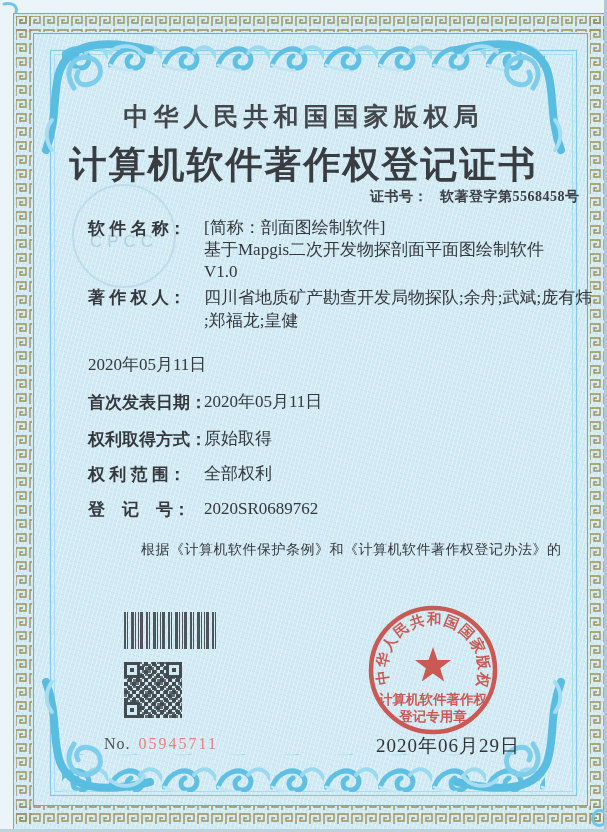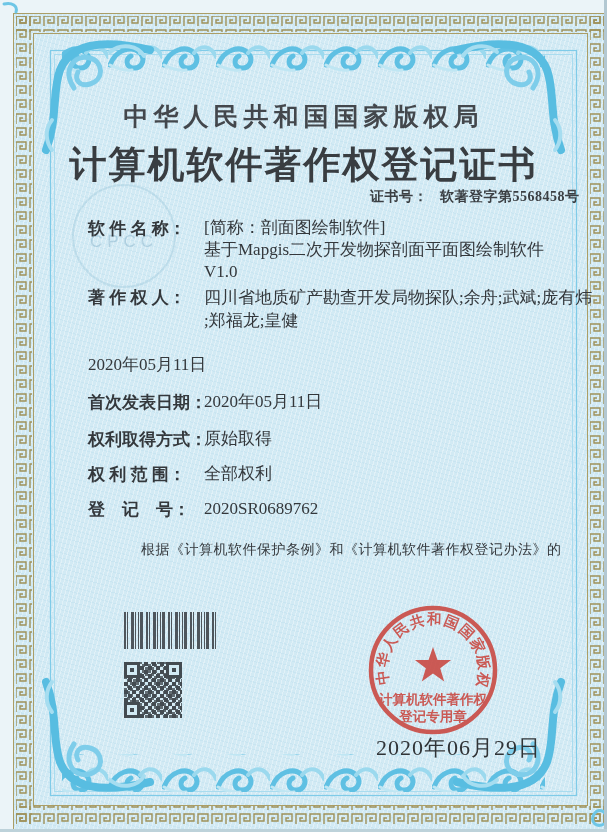--- a/index.html
+++ b/index.html
@@ -65,21 +65,21 @@
       repeating-conic-gradient(rgba(52,58,64,.8) 0% 25%, transparent 0% 50%) 3px 2px/6px 6px;
   }
   .qr-eye{position:absolute;width:16px;height:16px;border:3px solid #343a40;background:#d2eaf4;box-sizing:border-box;}
   .qr-eye::after{content:"";position:absolute;left:3px;top:3px;width:4px;height:4px;background:#343a40;}
   .qr-eye.tl{left:0;top:0}.qr-eye.tr{right:0;top:0}.qr-eye.bl{left:0;bottom:0}
 
   .serial{position:absolute;left:104px;top:735px;font-size:16px;color:#4d5257;letter-spacing:1px;}
   .serial .num{color:#e4837d;margin-left:8px;letter-spacing:2px;}
 
   .seal{position:absolute;left:363px;top:600px;width:140px;height:140px;opacity:.88;}
-  .issue-date{position:absolute;left:376px;top:733px;font-size:22px;color:#303437;letter-spacing:1px;}
+  .issue-date{position:absolute;left:376px;top:733px;font-size:19px;color:#303437;letter-spacing:1px;}
 </style>
 </head>
 <body>
 
 <div class="page">
 
   <svg class="frame" width="607" height="832" viewBox="0 0 607 832">
     <defs>
       <pattern id="meander" width="14" height="14" patternUnits="userSpaceOnUse">
         <path d="M2,12 V2 H12 V9 H6 V6 H9" fill="none" stroke="#9e9159" stroke-width="1.4"></path>
@@ -177,20 +177,23 @@
     <div class="l1">根据《计算机软件保护条例》和《计算机软件著作权登记办法》的</div>
   </div>
 
   <div class="barcode"></div>
   <div class="qrcode">
     <div class="qr-eye tl"></div>
     <div class="qr-eye tr"></div>
     <div class="qr-eye bl"></div>
   </div>
 
+  <div class="serial">
+    <span>No.</span><span class="num">05945711</span>
+  </div>
 
   <svg class="seal" width="140" height="140" viewBox="0 0 140 140">
     <defs>
       <path id="ringArc" d="M26.8,85.7 A46,46 0 1 1 113.2,85.7" fill="none"></path>
     </defs>
     <circle cx="70" cy="70" r="62" fill="none" stroke="#c9463f" stroke-width="4.5"></circle>
     <text font-size="14.5" fill="#c9463f" letter-spacing="1.5" font-weight="700" font-family="Liberation Serif, DejaVu Serif, serif">
       <textPath href="#ringArc" startOffset="2">中华人民共和国国家版权局</textPath>
     </text>
     <polygon fill="#c9463f" points="70,47 74.5,59.9 88.1,60.1 77.2,68.3 81.2,81.4 70,73.6 58.8,81.4 62.8,68.3 51.9,60.1 65.5,59.9"></polygon>

